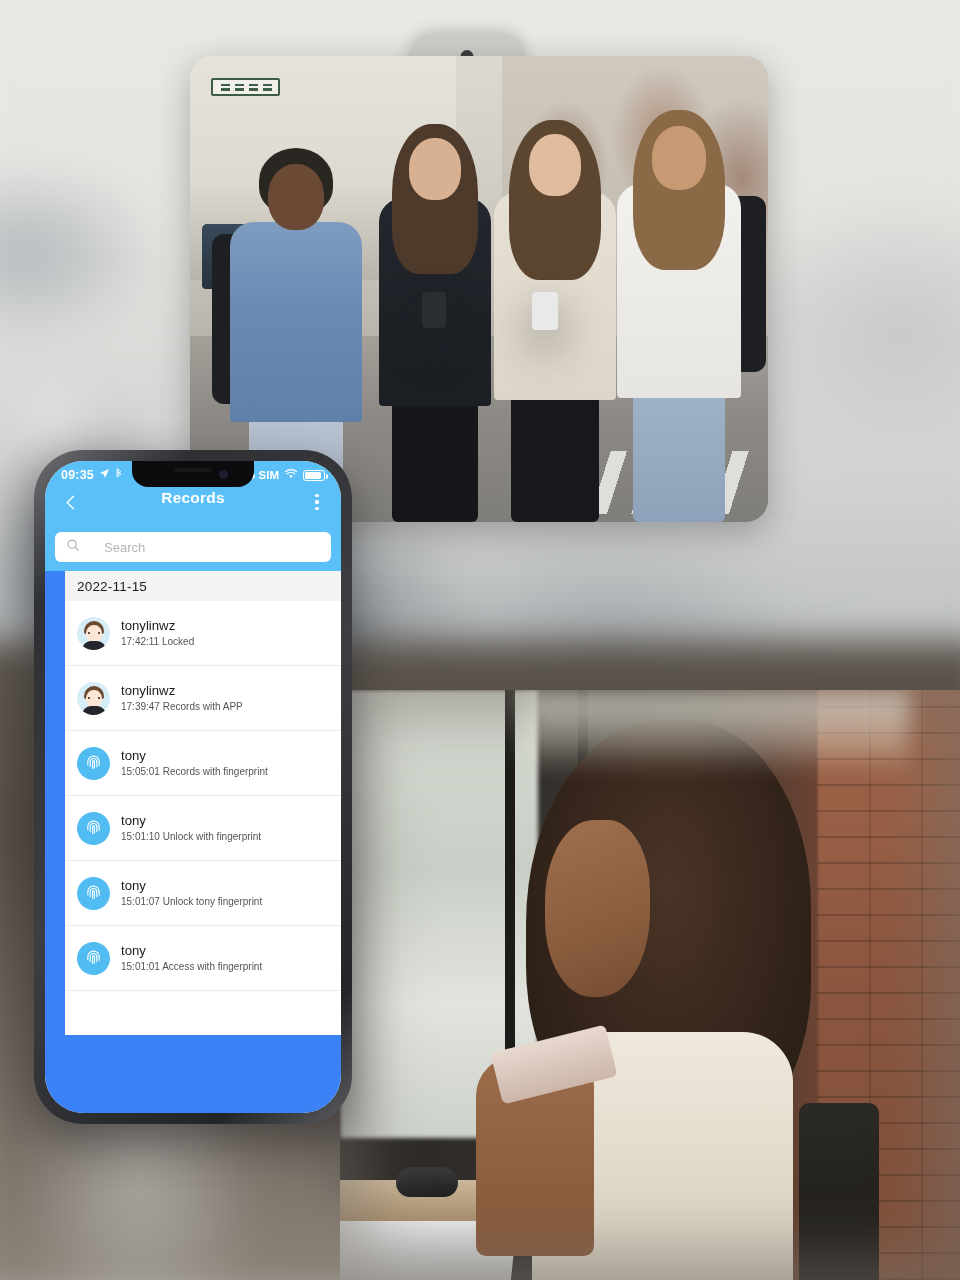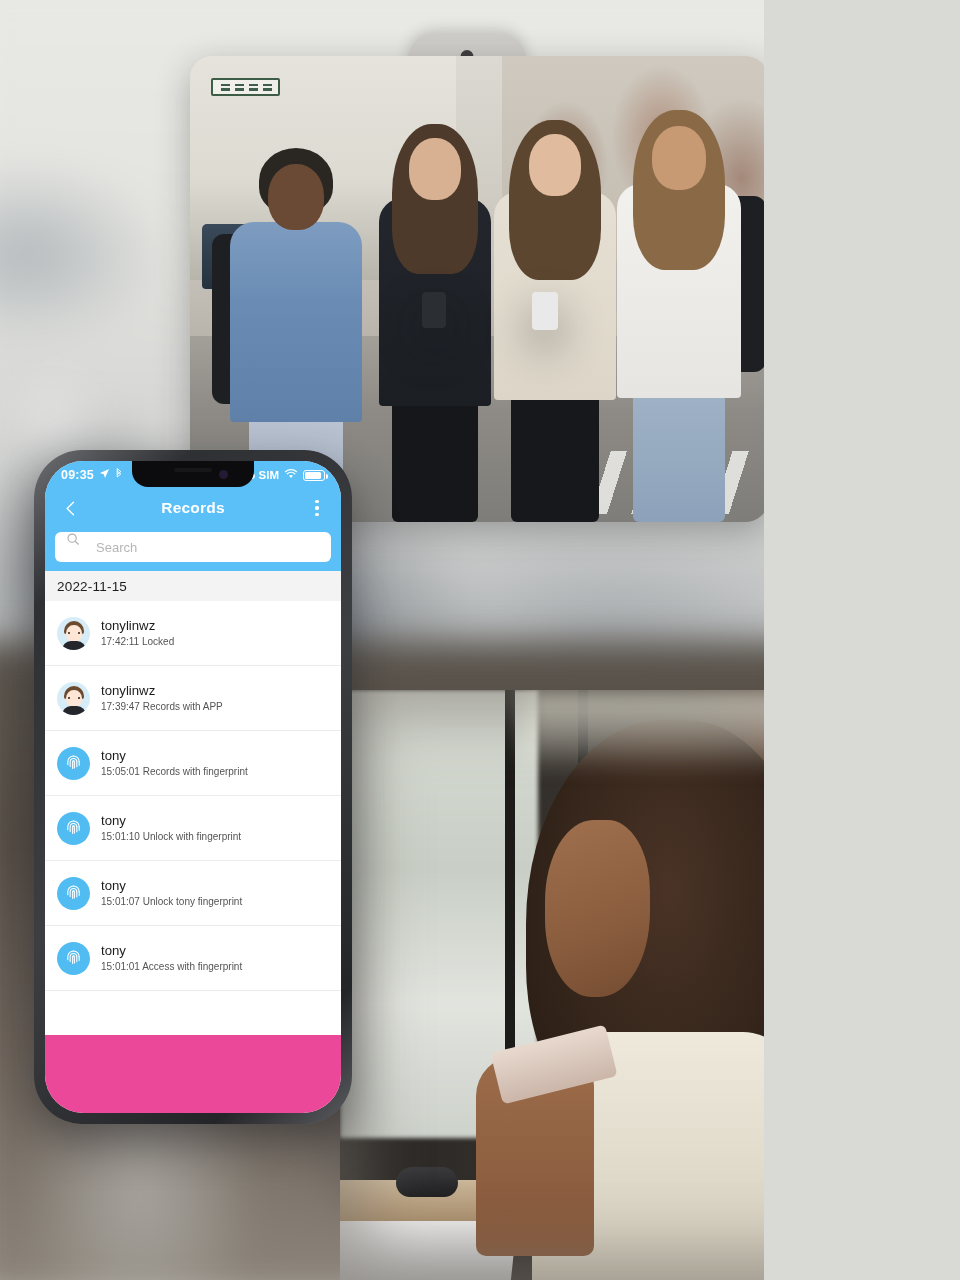--- a/index.html
+++ b/index.html
@@ -3,21 +3,21 @@
 <meta charset="utf-8">
 <style>
   * { box-sizing: border-box; margin: 0; padding: 0; }
   html, body {
     width: 960px; height: 1280px;
     overflow: hidden;
     font-family: "Liberation Sans", sans-serif;
     background: #d9d9d6;
   }
 
-  #stage { position: relative; width: 764px; height: 1280px; overflow: hidden; }
+  #stage { position: relative; width: 960px; height: 1280px; overflow: hidden; }
 
   
   .bg-layer { position: absolute; inset: 0; }
 
   .bg-top {
     position: absolute; left: 0; top: 0; width: 960px; height: 690px;
     background:
       radial-gradient(ellipse 180px 120px at 60px 260px, rgba(140,150,160,.55), transparent 70%),
       radial-gradient(ellipse 160px 220px at 120px 560px, rgba(60,65,72,.65), transparent 72%),
       radial-gradient(ellipse 210px 200px at 330px 620px, rgba(70,76,84,.55), transparent 75%),
@@ -281,44 +281,44 @@
   }
   .batt::after {
     content:""; position:absolute; right:-4px; top:3px; width:2px; height:5px;
     background:#fff; border-radius:0 2px 2px 0;
   }
   .batt i { position:absolute; left:1px; top:1px; bottom:1px; width:78%; background:#fff; border-radius:1.5px; display:block; }
 
   
   .appbar {
     position: relative; height: 38px; background: #5bc0f7;
-    display: flex; align-items: center; padding: 0 13px; color: #fff;
+    display: flex; align-items: flex-start; padding: 0 13px; color: #fff;
   }
   .appbar-title {
     position: absolute; left: 0; right: 0; text-align: center;
     font-size: 15.5px; font-weight: bold; letter-spacing: .2px;
   }
   .back-btn { width: 26px; height: 26px; display:flex; align-items:center; justify-content:center; cursor:pointer; z-index:2; }
   .more-btn { margin-left: auto; width: 22px; height: 26px; display:flex; flex-direction:column; align-items:center; justify-content:center; gap:3px; cursor:pointer; z-index:2; }
   .more-btn span { width: 3.2px; height: 3.2px; border-radius: 50%; background: #fff; display:block; }
 
   
   .searchwrap { background: #5bc0f7; padding: 5px 10px 9px; }
   .searchbar {
     height: 30px; background: #fff; border-radius: 6px;
-    display: flex; gap: 16px; padding: 0 11px;
+    display: flex; align-items: center; gap: 24px; padding: 0 11px;
   }
   .searchbar input {
     border: 0; outline: 0; flex: 1; font-size: 13px; color: #444;
     font-family: "Liberation Sans", sans-serif; background: transparent;
   }
   .searchbar input::placeholder { color: #b6b6b8; }
 
   
-  .list { background: #ec4899; height: calc(100% - 28px - 38px - 44px); overflow: hidden; }
+  .list { background: #3b82f6; height: calc(100% - 28px - 38px - 44px); overflow: hidden; padding-left: 20px; }
   .date-header {
     background: #f3f3f4; padding: 8px 12px 7px;
     font-size: 13.5px; color: #1d1d1f; letter-spacing: .2px;
   }
   .row {
     display: flex; align-items: center; gap: 11px;
     padding: 12px 12px; border-bottom: 1px solid #ececee;
     background: #fff; min-height: 65px;
   }
   .row-text { flex: 1; min-width: 0; }

